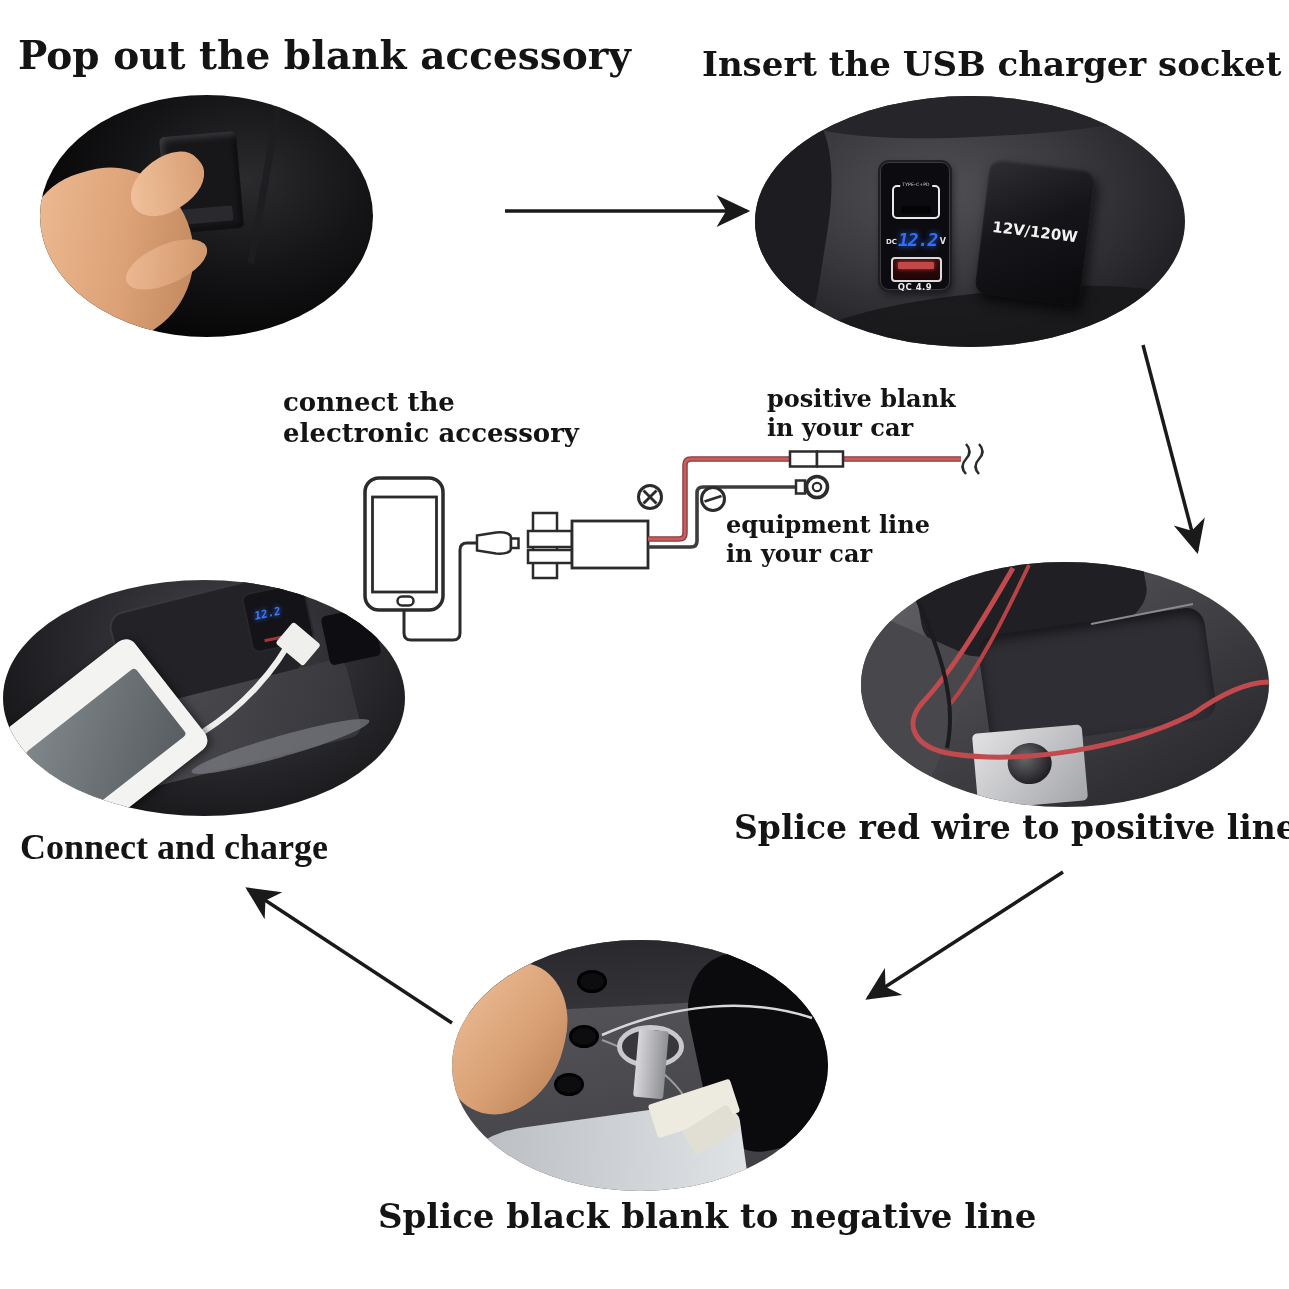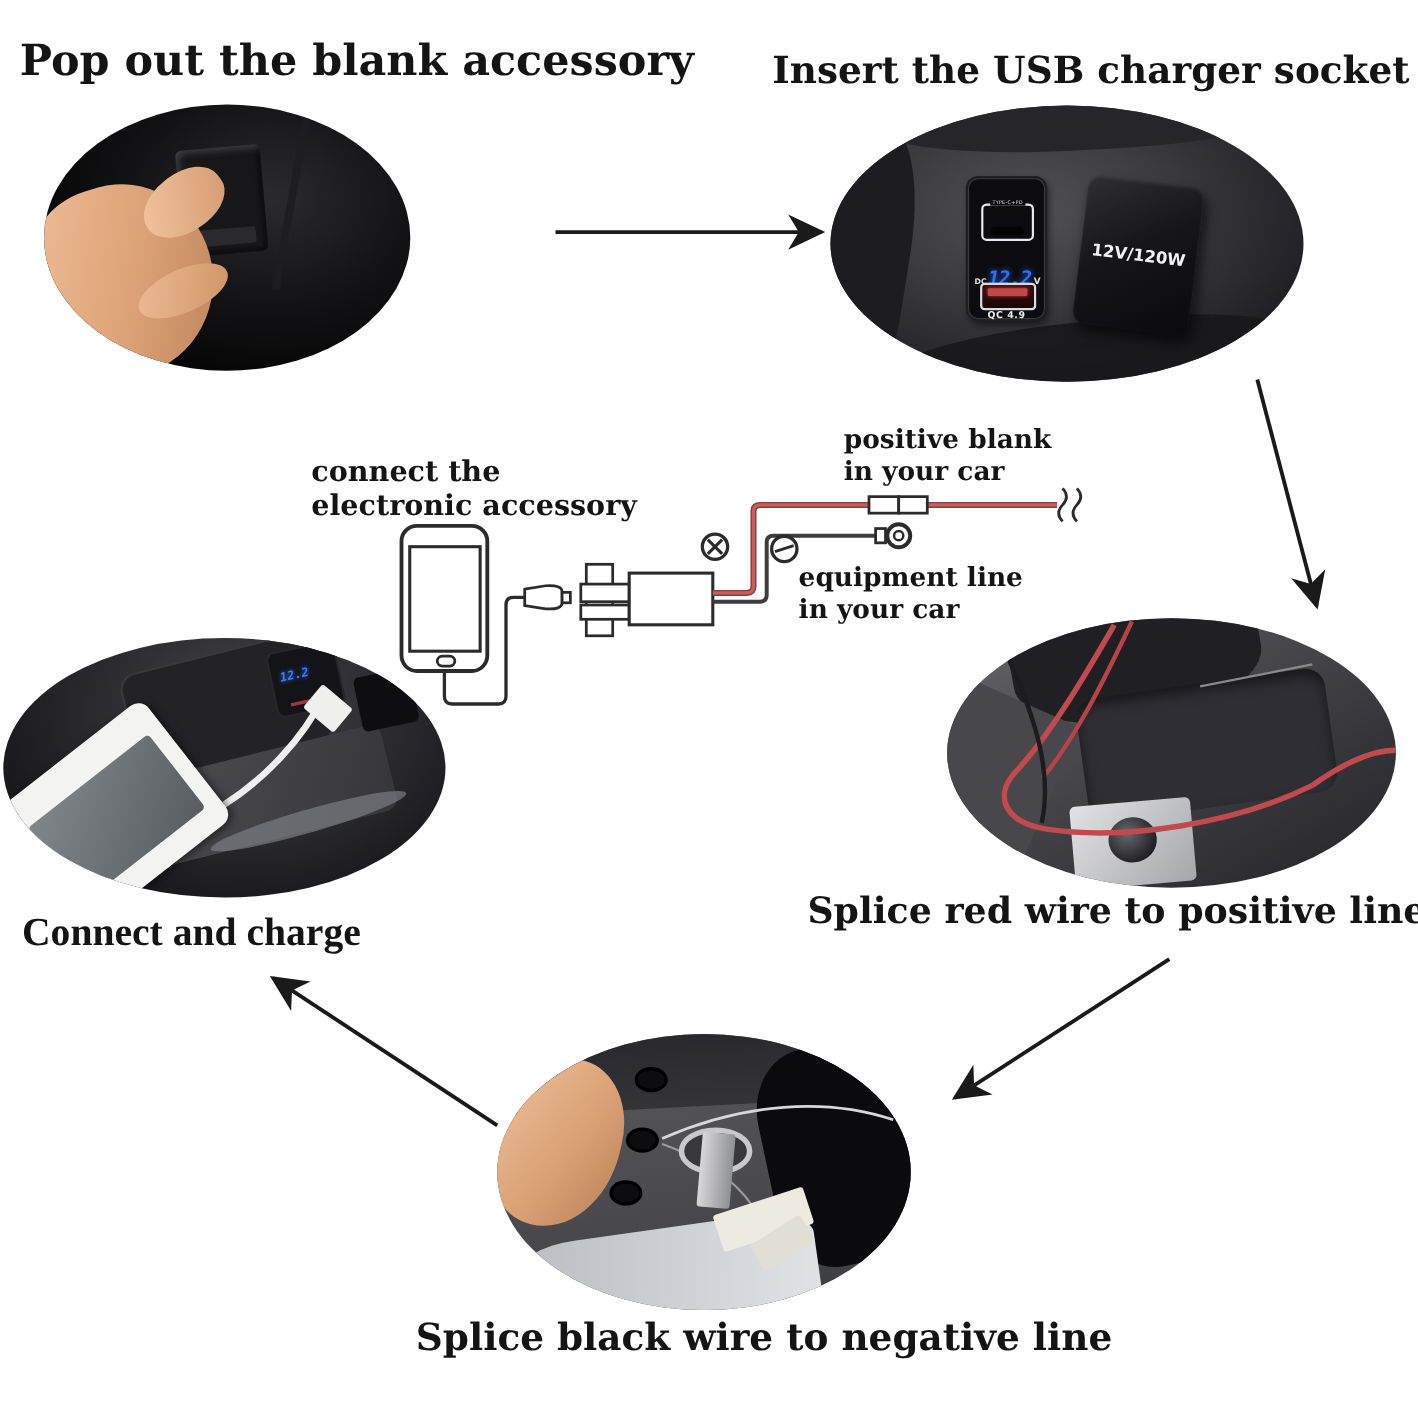--- a/index.html
+++ b/index.html
@@ -27,21 +27,21 @@
   .p2 .band-l{left:-6%;top:6%;width:22%;height:110%;background:#1d1d21;transform:rotate(9deg);border-radius:40%;}
   .p2 .band-b{left:8%;bottom:-14%;width:95%;height:36%;background:#17171a;transform:rotate(-6deg);border-radius:45%;opacity:.85;}
   .p2 .band-t{left:10%;top:-10%;width:90%;height:26%;background:#26262a;transform:rotate(-3deg);border-radius:45%;}
   .charger-panel{left:125px;top:66px;width:68px;height:126px;background:#0c0c10;border-radius:9px;
                  border:1px solid #3a3a3f;box-shadow:0 0 0 2px #1e1e23, 2px 4px 8px rgba(0,0,0,.6);}
   .charger-panel *{position:absolute;font-family:"DejaVu Sans", sans-serif;}
   .typec-frame{left:11px;top:22px;width:44px;height:30px;border:2.5px solid #e9e9ea;border-radius:5px;}
   .typec-label{left:50%;top:-5px;transform:translateX(-50%);font-size:4.5px;color:#d8d8d8;background:#0c0c10;
                padding:0 2px;letter-spacing:.2px;white-space:nowrap;}
   .typec-slot{left:50%;bottom:3px;transform:translateX(-50%);width:30px;height:8px;background:#040404;border-radius:4px;}
-  .volt-row{left:0;top:66px;width:100%;height:22px;margin-top:14px;}
+  .volt-row{left:0;top:66px;width:100%;height:22px;}
   .volt-row .dc{left:5px;top:9px;font-size:7px;font-weight:bold;color:#e2e2e2;}
   .volt-row .digits{left:17px;top:0;font-size:18px;font-weight:bold;font-style:italic;
                     font-family:"DejaVu Sans Mono", monospace;color:#2f6ffc;letter-spacing:-1px;
                     text-shadow:0 0 6px rgba(47,111,252,.9);}
   .volt-row .vunit{right:3px;top:8px;font-size:8px;font-weight:bold;color:#e2e2e2;}
   .usba{left:10px;top:94px;width:47px;height:21px;border:2.5px solid #dcdcdd;border-radius:4px;
         background:linear-gradient(180deg,#3d0d0d,#1d0505);}
   .usba .tongue{left:10%;top:3px;width:78%;height:7px;background:#c24848;border-radius:1px;box-shadow:0 0 4px rgba(194,72,72,.8);}
   .qc{left:0;top:119px;width:100%;text-align:center;font-size:8.5px;font-weight:bold;color:#ececec;letter-spacing:.5px;}
   .rocker{left:227px;top:68px;width:106px;height:136px;border-radius:12px;transform:rotate(7deg);
@@ -95,23 +95,23 @@
 </style>
 </head>
 <body>
 
 <div class="canvas">
 
   <div class="txt" style="left:6px;top:32px;font-size:39px;margin-left:12px;">Pop out the blank accessory</div>
   <div class="txt" style="left:702px;top:44px;font-size:34px;">Insert the USB charger socket</div>
   <div class="txt" style="left:20px;top:826px;font-size:36px;font-family:Liberation Serif, serif;">Connect and charge</div>
   <div class="txt" style="left:734px;top:808px;font-size:33px;">Splice red wire to positive line</div>
-  <div class="txt" style="left:378px;top:1196px;font-size:34px;">Splice black wire to negative line</div>
-
-  <div class="txt" style="left:283px;top:414px;font-size:26px;line-height:31px;">
+  <div class="txt" style="left:378px;top:1196px;font-size:34px;">Splice black blank to negative line</div>
+
+  <div class="txt" style="left:283px;top:387px;font-size:26px;line-height:31px;">
     <div>connect the</div>
     <div>electronic accessory</div>
   </div>
   <div class="txt" style="left:767px;top:384px;font-size:24px;line-height:29px;">
     <div>positive blank</div>
     <div>in your car</div>
   </div>
   <div class="txt" style="left:726px;top:510px;font-size:24px;line-height:29px;">
     <div>equipment line</div>
     <div>in your car</div>

